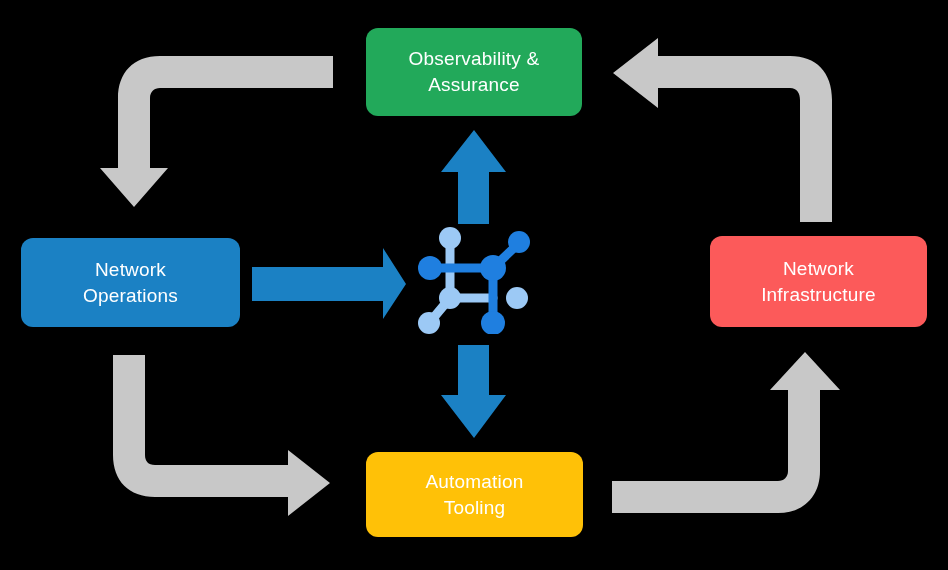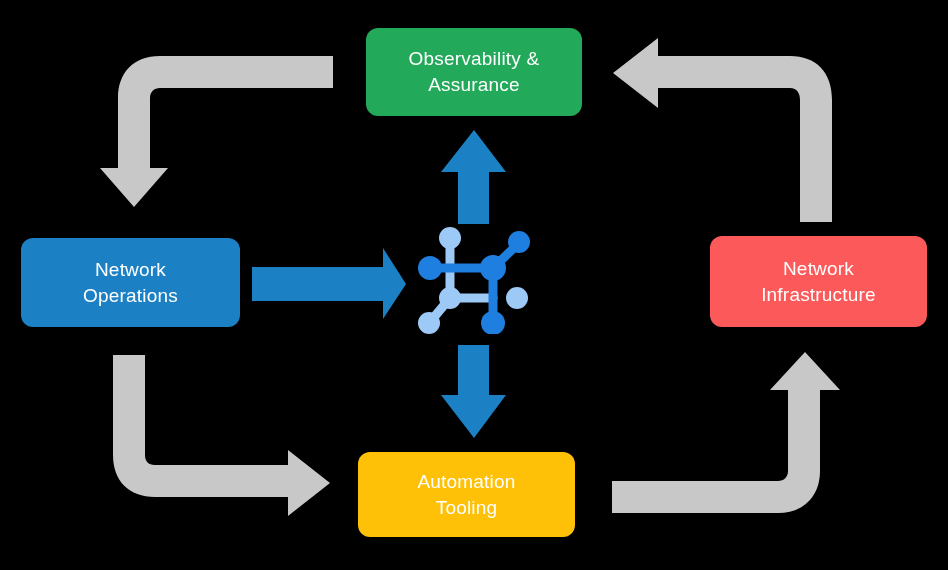--- a/index.html
+++ b/index.html
@@ -41,21 +41,21 @@
   #box-observability {
     left: 366px;  top: 28px;  width: 216px; height: 88px;
   }
   #box-network-operations {
     left: 21px;   top: 238px; width: 219px; height: 89px;
   }
   #box-network-infrastructure {
     left: 710px;  top: 236px; width: 217px; height: 91px;
   }
   #box-automation-tooling {
-    left: 358px;  top: 452px; width: 217px; height: 85px;
+    left: 366px;  top: 452px; width: 217px; height: 85px;
   }
   .svg-layer {
     position: absolute;
     left: 0; top: 0;
     width: 948px; height: 570px;
   }
   .center-icon {
     position: absolute;
     left: 418px; top: 222px;
     width: 115px; height: 112px;

